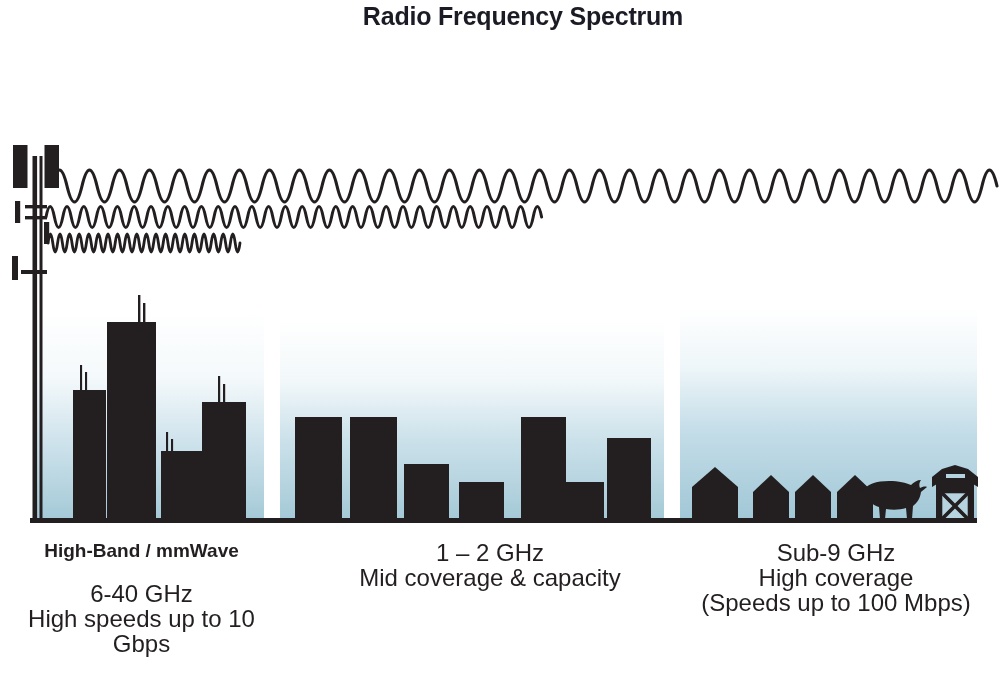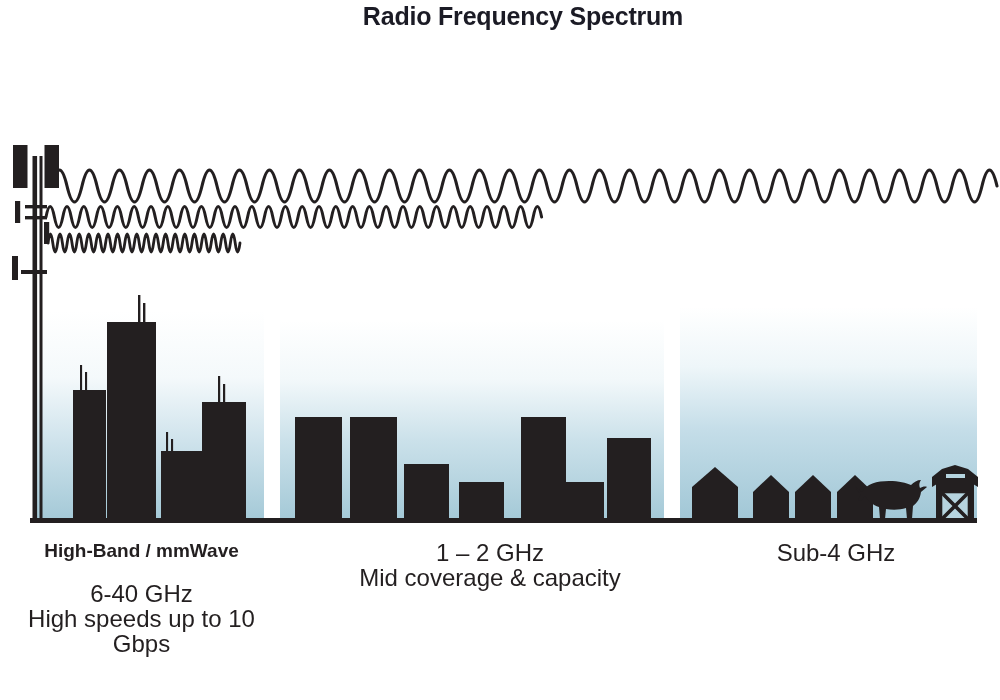--- a/index.html
+++ b/index.html
@@ -225,17 +225,19 @@
       <div class="caption-line">6-40 GHz</div>
       <div class="caption-line">High speeds up to 10 Gbps</div>
     </div>
 
     <div class="caption-col col-mid">
       <div class="caption-line">1 – 2 GHz</div>
       <div class="caption-line">Mid coverage &amp; capacity</div>
     </div>
 
     <div class="caption-col col-low">
-      <div class="caption-line">Sub-4 GHz</div>
+      <div class="caption-line">Sub-9 GHz</div>
+      <div class="caption-line">High coverage</div>
+      <div class="caption-line">(Speeds up to 100 Mbps)</div>
     </div>
 
   </div>
 </div>
 
 </body></html>

